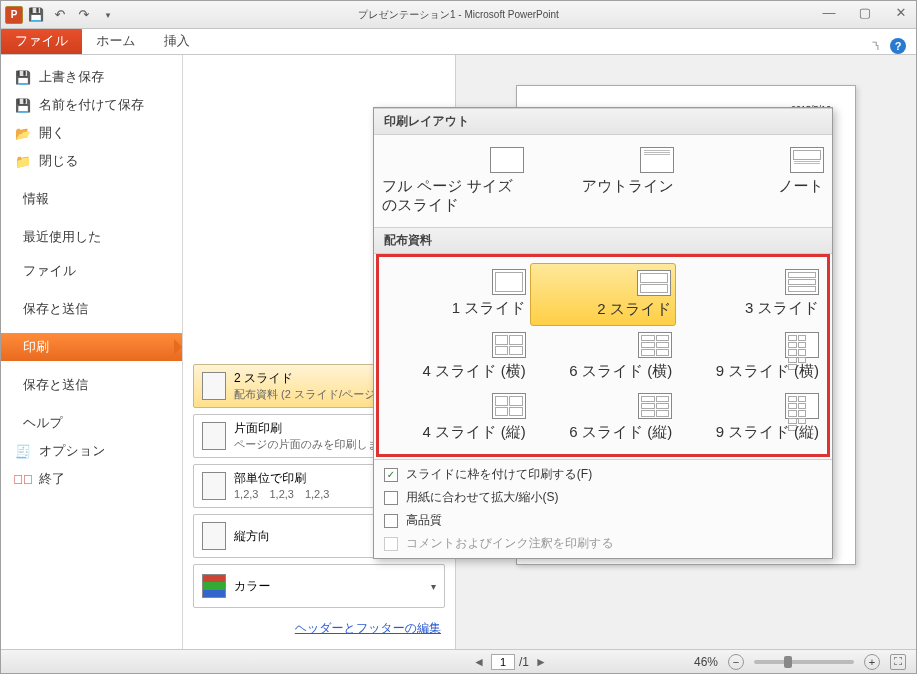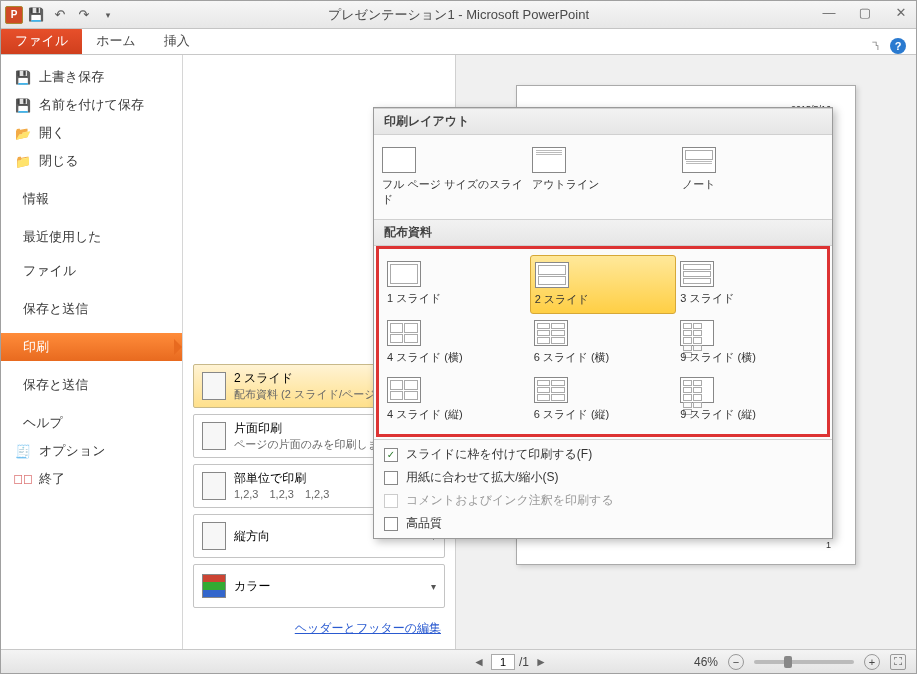--- a/index.html
+++ b/index.html
@@ -2,21 +2,21 @@
 <html><head>
 <meta charset="utf-8">
 <style>
 * { box-sizing: border-box; margin: 0; padding: 0; font-family: "Meiryo UI", "Segoe UI", sans-serif; }
 body { background: #fff; width: 917px; height: 674px; overflow: hidden; border: 1px solid #a0a0a0; position: relative; }
 
 .titlebar { height: 28px; background: linear-gradient(#f6f6f6,#e7e7e7); display: flex; align-items: center; border-bottom: 1px solid #c4c4c4; position: relative; }
 .qat { display: flex; align-items: center; gap: 2px; padding-left: 4px; }
 .qat .app-icon { width: 18px; height: 18px; background: #d04a26; border: 1px solid #a83; border-radius: 2px; display:flex; align-items:center; justify-content:center; color:#fff; font-size:10px; font-weight:bold;}
 .qat .qbtn { width: 22px; height: 22px; display:flex; align-items:center; justify-content:center; color:#5a5a5a; font-size:13px; border-radius:2px; }
-.title { position:absolute; left:50%; transform:translateX(-50%); font-size: 13px; color:#4a4a4a;text-align:right; }
+.title { position:absolute; left:50%; transform:translateX(-50%); font-size: 10px; color:#4a4a4a;text-align:right; }
 .winbtns { position:absolute; right:6px; top:4px; display:flex; gap:18px; color:#6a6a6a; font-size:13px;}
 .winbtn { width:18px; text-align:center; }
 
 .ribbon-tabs { height: 26px; background:#fff; display:flex; align-items:flex-end; border-bottom:1px solid #c8c8c8; }
 .rtab { padding: 4px 14px; font-size: 13px; color:#4a4a4a; }
 .rtab.active { background: linear-gradient(#e8502b,#d03f1d); color:#fff; border-top-left-radius:2px; border-top-right-radius:2px;}
 .ribbon-right { margin-left:auto; display:flex; gap:8px; padding-right:10px; align-items:center;}
 .help-icon { width:16px; height:16px; border-radius:50%; background:#2a7ad0; color:#fff; font-size:11px; display:flex; align-items:center; justify-content:center; font-weight:bold;}
 
 .backstage { display:flex; height: calc(100% - 28px - 26px - 24px); }
@@ -52,21 +52,21 @@
 .pager .pbtn { width:16px; text-align:center; color:#666;}
 .pager input { width:24px; height:16px; font-size:11px; text-align:center; border:1px solid #aaa;}
 .zoom-slider { width:100px; height:4px; background:#bbb; position:relative; border-radius:2px;}
 .zoom-slider .thumb { position:absolute; left:30%; top:-4px; width:8px; height:12px; background:#888; border-radius:2px;}
 .zbtn { width:16px; height:16px; border:1px solid #999; border-radius:8px; display:flex; align-items:center; justify-content:center; font-size:11px;}
 
 
 .flyout { position:absolute; left:190px; top:52px; width:460px; background:#fbfbfb; border:1px solid #9a9a9a; box-shadow:3px 3px 8px rgba(0,0,0,.25); z-index:10;}
 .fly-section-title { background:linear-gradient(#f2f2f2,#e6e6e6); padding:4px 10px; font-size:12px; font-weight:bold; color:#444; border-bottom:1px solid #d0d0d0; border-top:1px solid #d0d0d0;}
 .fly-grid { display:flex; flex-wrap:wrap; padding:6px 4px;}
-.fly-item { width:33.33%; padding:6px 4px; display:flex; flex-direction:column; align-items:flex-start; gap:4px; font-size:11px; color:#333;}
+.fly-item { width:33.33%; padding:6px 4px; display:flex; flex-direction:column; align-items:flex-end; gap:4px; font-size:15px; color:#333;}
 .fly-item .thumb { width:34px; height:26px; border:1px solid #888; background:#fff; display:flex; flex-direction:column; padding:2px; gap:1px;}
 .fly-item.sel { background:linear-gradient(#ffe89a,#ffcf45); border:1px solid #d6a838; border-radius:3px;}
 .handout-box { border:3px solid #d33; margin:0 2px 2px 2px;}
 .fly-options { padding:6px 10px; display:flex; flex-direction:column; gap:6px; border-top:1px solid #d0d0d0;}
 .fly-opt { display:flex; align-items:center; gap:8px; font-size:12px; color:#333;}
 .fly-opt.disabled { color:#999;}
 .chk { width:14px; height:14px; border:1px solid #888; background:#fff; display:flex; align-items:center; justify-content:center; font-size:10px; color:#2a7a2a;}
 
 .mini-line { height:1px; background:#bbb; }
 .thumb .mini-line { margin:0 1px;}
@@ -332,27 +332,27 @@
       </div>
       <div class="fly-options">
         <div class="fly-opt">
             <div class="chk">✓</div>
             <span>スライドに枠を付けて印刷する(F)</span>
           </div>
         <div class="fly-opt">
             <div class="chk"></div>
             <span>用紙に合わせて拡大/縮小(S)</span>
           </div>
+        <div class="fly-opt">
+            <div class="chk"></div>
+            <span>高品質</span>
+          </div>
         <div class="fly-opt disabled">
             <div class="chk" style="border-color:#ccc;"></div>
             <span>コメントおよびインク注釈を印刷する</span>
-          </div>
-        <div class="fly-opt">
-            <div class="chk"></div>
-            <span>高品質</span>
           </div>
       </div>
     </div>
   </div>
 </div>
 
 <div class="statusbar">
   <div class="pager">
     <span class="pbtn">◄</span>
     <input value="1" style="">

